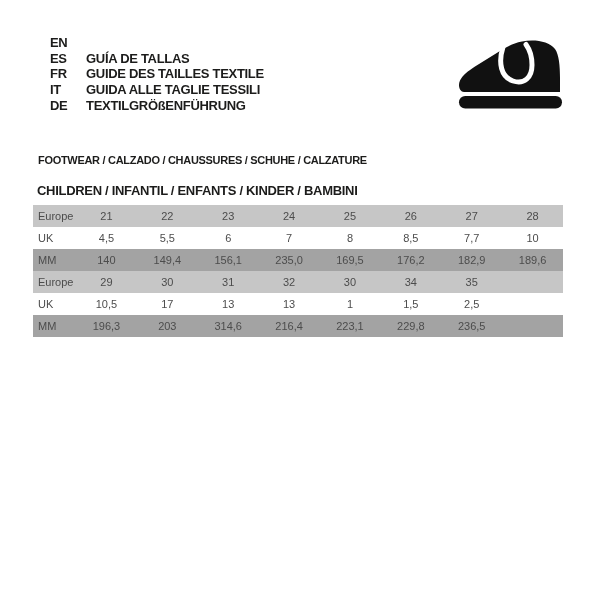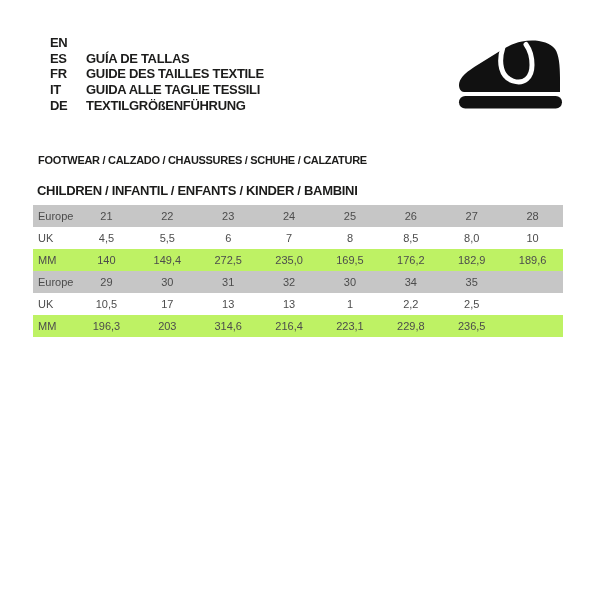--- a/index.html
+++ b/index.html
@@ -53,21 +53,21 @@
   .size-table td {
     padding: 4px; height: 14px; line-height: 13px;
     text-align: center; vertical-align: middle;
     overflow: hidden; white-space: nowrap;
   }
   .size-table td.row-label {
     width: 34px; text-align: left; padding-left: 5px;
   }
   .size-table tr:nth-child(1) { background: #c6c6c6; }
   .size-table tr:nth-child(2) { background: #ffffff; margin-left: 28px; }
-  .size-table tr:nth-child(3) { background: #bef264; }
+  .size-table tr:nth-child(3) { background: #a3a3a3; }
   #table-0 { top: 205px; }
   #table-1 { top: 271px; }
 </style>
 </head>
 <body>
 
 <div class="page">
 
   <div class="lang-block">
     <div class="lang-row">
@@ -118,28 +118,28 @@
           <td>28</td>
         </tr>
         <tr>
           <td class="row-label">UK</td>
           <td>4,5</td>
           <td>5,5</td>
           <td>6</td>
           <td>7</td>
           <td>8</td>
           <td>8,5</td>
-          <td>8,0</td>
+          <td>7,7</td>
           <td>10</td>
         </tr>
         <tr>
           <td class="row-label">MM</td>
           <td>140</td>
           <td>149,4</td>
-          <td>272,5</td>
+          <td>156,1</td>
           <td>235,0</td>
           <td>169,5</td>
           <td>176,2</td>
           <td>182,9</td>
           <td>189,6</td>
         </tr>
       </tbody>
   </table>
 
   <table class="size-table" id="table-1">
@@ -155,21 +155,21 @@
           <td>35</td>
           <td></td>
         </tr>
         <tr>
           <td class="row-label">UK</td>
           <td>10,5</td>
           <td>17</td>
           <td>13</td>
           <td>13</td>
           <td>1</td>
-          <td>2,2</td>
+          <td>1,5</td>
           <td>2,5</td>
           <td></td>
         </tr>
         <tr>
           <td class="row-label">MM</td>
           <td>196,3</td>
           <td>203</td>
           <td>314,6</td>
           <td>216,4</td>
           <td>223,1</td>

